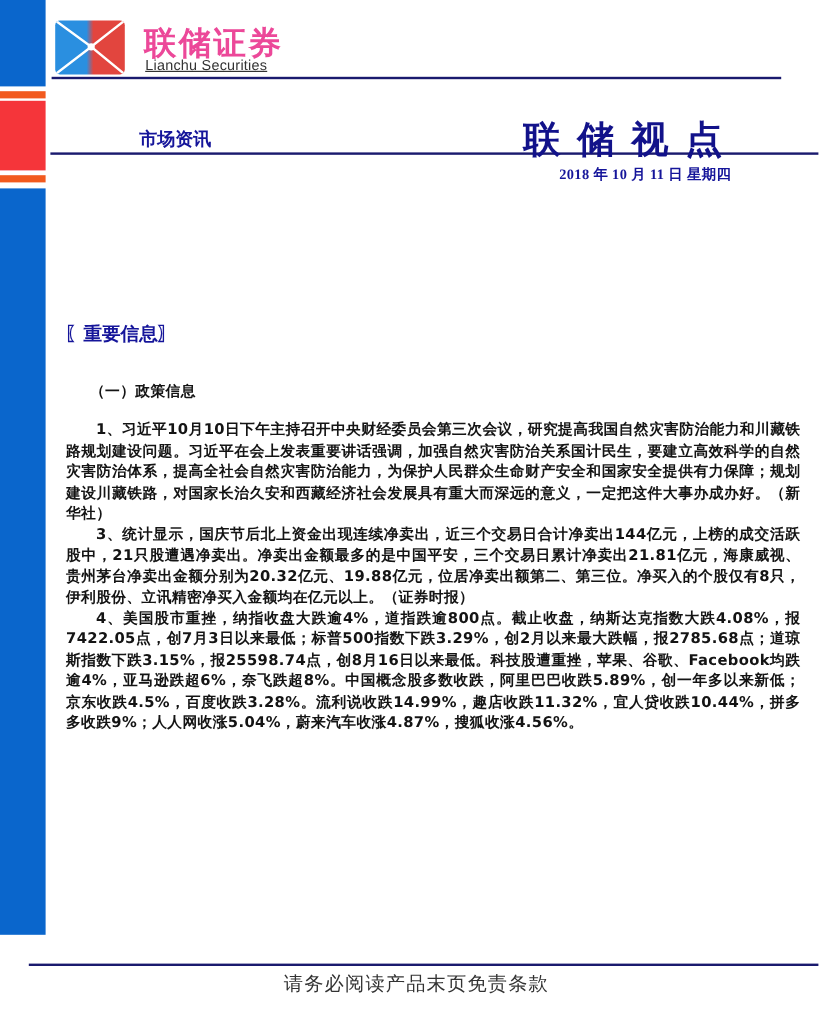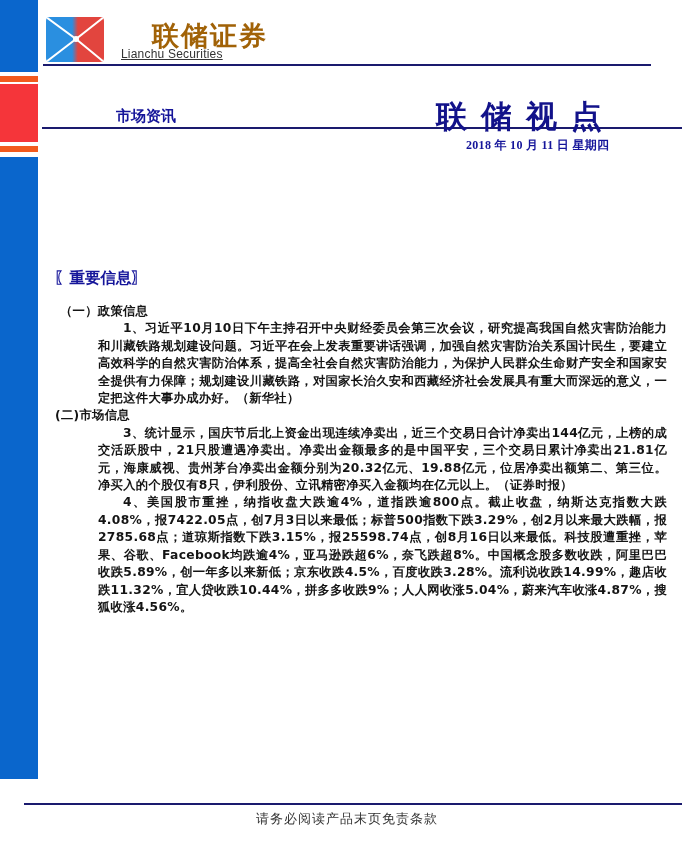--- a/index.html
+++ b/index.html
@@ -13,46 +13,46 @@
   .sb.org1 { top:76px; height:6px; background:#f25a1e; }
   .sb.red  { top:84px; height:58px; background:#f5353a; }
   .sb.org2 { top:146px; height:6px; background:#f25a1e; }
   .sb.blue2 { top:157px; height:622px; background:#0a66cc; }
 
   
   .logo { position:absolute; left:46px; top:17px; width:58px; height:45px; border-radius:4px;
           overflow:hidden; background:linear-gradient(90deg,#2a8fe0 0%,#2a8fe0 45%,#e2453e 55%,#e2453e 100%); }
   .logo svg { display:block; }
   .brand-cn { position:absolute; left:120px; top:18px; font-size:27px; font-weight:bold;
-              color:#a16207; letter-spacing:2px; font-family:"DejaVu Sans", sans-serif;margin-left:32px; }
+              color:#ec4899; letter-spacing:2px; font-family:"DejaVu Sans", sans-serif; }
   .brand-en { position:absolute; left:121px; top:47px; font-size:12px; color:#333;
               font-family:"Liberation Sans", sans-serif; letter-spacing:0.2px;text-decoration:underline; }
   .rule-top { position:absolute; left:43px; top:64px; width:608px; height:2px; background:#1a1a6e; }
 
   
   .rule-mid { position:absolute; left:42px; top:127px; width:640px; height:2px; background:#1a1a6e; }
   .section-tag { position:absolute; left:112px; top:107px; font-size:15px; color:#15159a;
                  font-weight:bold; font-family:"DejaVu Serif", serif; background:#fff; padding:0 4px;text-align:center; }
   .title { position:absolute; left:436px; top:96px; font-size:31px; color:#12128a;
            font-weight:bold; letter-spacing:14px; font-family:Liberation Serif, serif; }
   .date { position:absolute; left:466px; top:137px; font-size:12px; color:#15159a; font-weight:bold;
           font-family:Liberation Serif, serif; letter-spacing:0.3px; }
 
   
   .heading-main { position:absolute; left:54px; top:268px; font-size:15.5px; color:#15159a; font-weight:bold;
                   font-family:Liberation Sans, sans-serif; }
   .content { position:absolute; left:55px; top:303px; width:612px; font-size:12.3px; line-height:17.4px;
              font-weight:bold; color:#141414; font-family:"DejaVu Sans", sans-serif; letter-spacing:0.3px; }
   .content p { margin:0; text-align:justify; }
-  .content .sub { margin:0; padding-left:5px; }
-  .content .indent { text-indent:25px;margin-left:43px; }
+  .content .sub { margin:15px; padding-left:5px; }
+  .content .indent { text-indent:25px; }
 
   
   .rule-foot { position:absolute; left:24px; top:803px; width:658px; height:2px; background:#1a1a6e; }
-  .footer { position:absolute; left:0; width:694px; top:810px; text-align:center; font-size:13px;
+  .footer { position:absolute; left:0; width:694px; top:810px; text-align:center; font-size:16px;
             color:#333; font-family:Liberation Sans, sans-serif; letter-spacing:1px; }
 </style>
 </head>
 <body>
 
 <div class="sidebar">
   <div class="sb blue1"></div>
   <div class="sb org1"></div>
   <div class="sb red"></div>
   <div class="sb org2"></div>
@@ -73,19 +73,18 @@
 <div class="rule-mid"></div>
 <div class="section-tag">市场资讯</div>
 <div class="title">联储视点</div>
 <div class="date">2018 年 10 月 11 日 星期四</div>
 
 <div class="heading-main">〖重要信息〗</div>
 
 <div class="content">
   <p class="sub">（一）政策信息</p>
   <p class="indent">1、习近平10月10日下午主持召开中央财经委员会第三次会议，研究提高我国自然灾害防治能力和川藏铁路规划建设问题。习近平在会上发表重要讲话强调，加强自然灾害防治关系国计民生，要建立高效科学的自然灾害防治体系，提高全社会自然灾害防治能力，为保护人民群众生命财产安全和国家安全提供有力保障；规划建设川藏铁路，对国家长治久安和西藏经济社会发展具有重大而深远的意义，一定把这件大事办成办好。（新华社）</p>
-  <p>(二)市场信息</p>
   <p class="indent">3、统计显示，国庆节后北上资金出现连续净卖出，近三个交易日合计净卖出144亿元，上榜的成交活跃股中，21只股遭遇净卖出。净卖出金额最多的是中国平安，三个交易日累计净卖出21.81亿元，海康威视、贵州茅台净卖出金额分别为20.32亿元、19.88亿元，位居净卖出额第二、第三位。净买入的个股仅有8只，伊利股份、立讯精密净买入金额均在亿元以上。（证券时报）</p>
   <p class="indent">4、美国股市重挫，纳指收盘大跌逾4%，道指跌逾800点。截止收盘，纳斯达克指数大跌4.08%，报7422.05点，创7月3日以来最低；标普500指数下跌3.29%，创2月以来最大跌幅，报2785.68点；道琼斯指数下跌3.15%，报25598.74点，创8月16日以来最低。科技股遭重挫，苹果、谷歌、Facebook均跌逾4%，亚马逊跌超6%，奈飞跌超8%。中国概念股多数收跌，阿里巴巴收跌5.89%，创一年多以来新低；京东收跌4.5%，百度收跌3.28%。流利说收跌14.99%，趣店收跌11.32%，宜人贷收跌10.44%，拼多多收跌9%；人人网收涨5.04%，蔚来汽车收涨4.87%，搜狐收涨4.56%。</p>
 </div>
 
 <div class="rule-foot"></div>
 <div class="footer">请务必阅读产品末页免责条款</div>
 
 </body></html>

